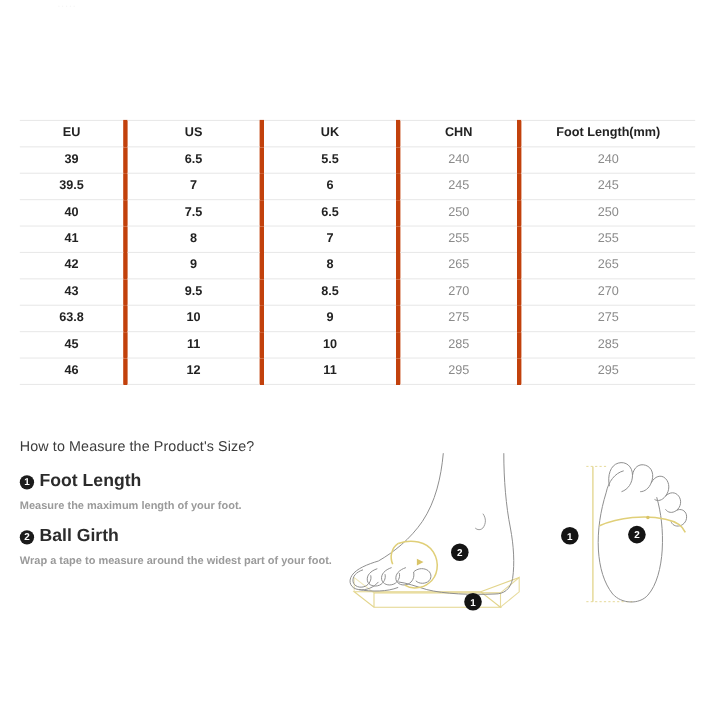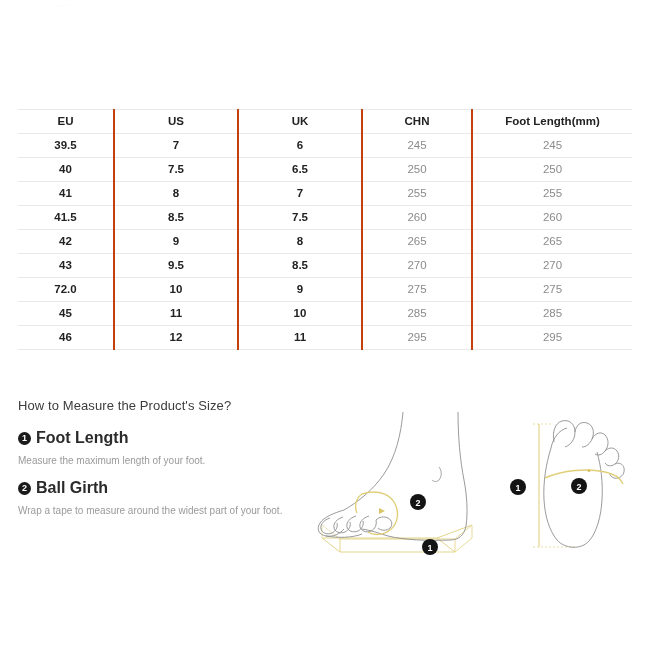--- a/index.html
+++ b/index.html
@@ -41,21 +41,21 @@
     table-layout: fixed;
   }
   table.size-table th,
   table.size-table td {
     text-align: center;
     vertical-align: middle;
     height: 23px;
     line-height: 23px;
     padding: 0;
     border-bottom: 1px solid #e9e9e9;
-    border-right: 2px solid #c2410c;
+    border-right: 4px solid #c2410c;
     font-size: 11.5px;
   }
   table.size-table tr th:last-child,
   table.size-table tr td:last-child {
     border-right: none;
   }
   table.size-table thead th {
     color: #222222;
     font-weight: bold;
     border-top: 1px solid #e9e9e9;
@@ -114,20 +114,21 @@
   .step-title {
     font-size: 16px;
     font-weight: bold;
     color: #2b2b2b;
   }
   .step-desc {
     margin-top: 8px;
     font-size: 10px;
     color: #9a9a9a;
     white-space: nowrap;
+    font-weight: bold;
   }
 
   
   .diagram-side {
     position: absolute;
     left: 300px;
     top: 412px;
     width: 195px;
     height: 160px;
   }
@@ -172,20 +173,27 @@
       <tr>
         <th>EU</th>
         <th>US</th>
         <th>UK</th>
         <th>CHN</th>
         <th>Foot Length(mm)</th>
       </tr>
     </thead>
     <tbody id="table-body">
         <tr>
+          <td class="strong">39</td>
+          <td class="strong">6.5</td>
+          <td class="strong">5.5</td>
+          <td class="muted">240</td>
+          <td class="muted">240</td>
+        </tr>
+        <tr>
           <td class="strong">39.5</td>
           <td class="strong">7</td>
           <td class="strong">6</td>
           <td class="muted">245</td>
           <td class="muted">245</td>
         </tr>
         <tr>
           <td class="strong">40</td>
           <td class="strong">7.5</td>
           <td class="strong">6.5</td>
@@ -193,42 +201,35 @@
           <td class="muted">250</td>
         </tr>
         <tr>
           <td class="strong">41</td>
           <td class="strong">8</td>
           <td class="strong">7</td>
           <td class="muted">255</td>
           <td class="muted">255</td>
         </tr>
         <tr>
-          <td class="strong">41.5</td>
-          <td class="strong">8.5</td>
-          <td class="strong">7.5</td>
-          <td class="muted">260</td>
-          <td class="muted">260</td>
-        </tr>
-        <tr>
           <td class="strong">42</td>
           <td class="strong">9</td>
           <td class="strong">8</td>
           <td class="muted">265</td>
           <td class="muted">265</td>
         </tr>
         <tr>
           <td class="strong">43</td>
           <td class="strong">9.5</td>
           <td class="strong">8.5</td>
           <td class="muted">270</td>
           <td class="muted">270</td>
         </tr>
         <tr>
-          <td class="strong">72.0</td>
+          <td class="strong">63.8</td>
           <td class="strong">10</td>
           <td class="strong">9</td>
           <td class="muted">275</td>
           <td class="muted">275</td>
         </tr>
         <tr>
           <td class="strong">45</td>
           <td class="strong">11</td>
           <td class="strong">10</td>
           <td class="muted">285</td>

